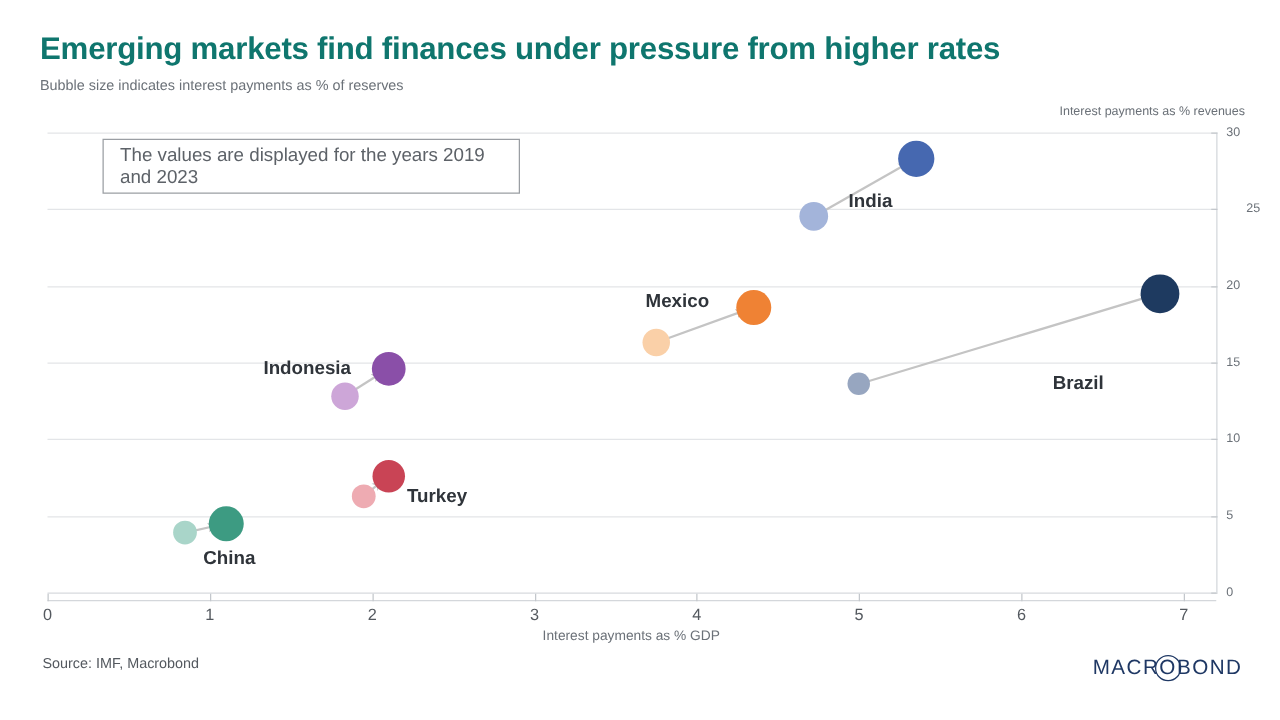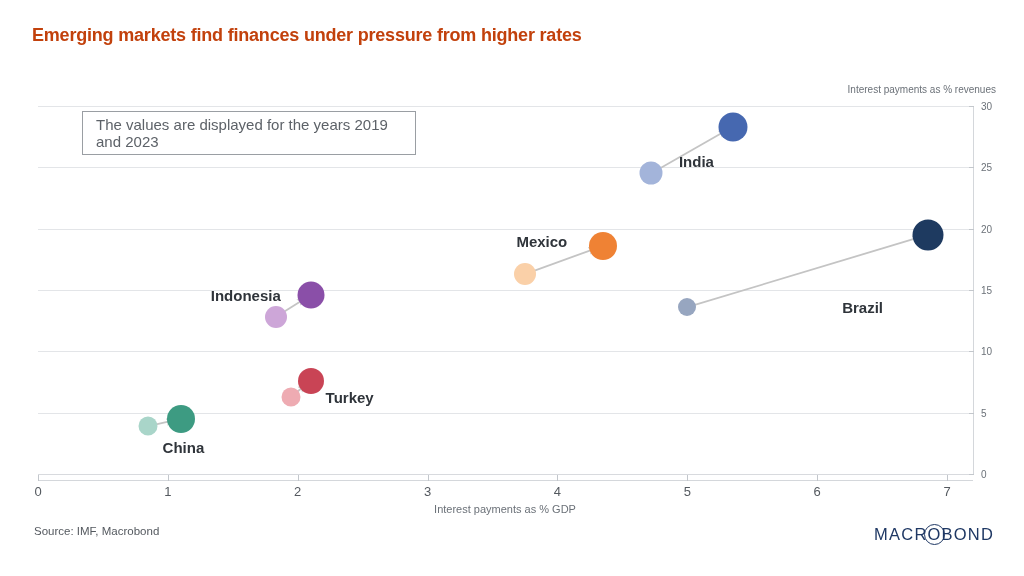--- a/index.html
+++ b/index.html
@@ -17,23 +17,23 @@
   }
 
   
   #chart-header {
     position: absolute;
     left: 32px;
     top: 26px;
     width: 940px;
   }
   #chart-title {
-    font-size: 18px;
+    font-size: 25px;
     font-weight: bold;
-    color: #c2410c;
+    color: #0f766e;
     letter-spacing: -0.2px;
     line-height: 1.1;
     white-space: nowrap;
   }
   #chart-subtitle {
     margin-top: 9px;
     font-size: 11.5px;
     color: #6b7178;
     font-weight: normal;
   }
@@ -199,20 +199,21 @@
     margin-top: -10px;
     border: 1.4px solid #1f3864;
     border-radius: 50%;
   }
 </style>
 </head>
 <body>
 
 <div id="chart-header">
   <div id="chart-title">Emerging markets find finances under pressure from higher rates</div>
+  <div id="chart-subtitle">Bubble size indicates interest payments as % of reserves</div>
 </div>
 
 <div id="yaxis-title">Interest payments as % revenues</div>
 
 <div id="plot-area">
     <div class="gridline axis-zero" style="top: 368px;"></div>
     <div class="gridline" style="top: 306.667px;"></div>
     <div class="gridline" style="top: 245.333px;"></div>
     <div class="gridline" style="top: 184px;"></div>
     <div class="gridline" style="top: 122.667px;"></div>
@@ -272,21 +273,21 @@
 <div class="ytick-label" style="top: 474px;">0</div>
 <div class="ytick-mark" style="top: 412.667px;"></div>
 <div class="ytick-label" style="top: 412.667px;">5</div>
 <div class="ytick-mark" style="top: 351.333px;"></div>
 <div class="ytick-label" style="top: 351.333px;">10</div>
 <div class="ytick-mark" style="top: 290px;"></div>
 <div class="ytick-label" style="top: 290px;">15</div>
 <div class="ytick-mark" style="top: 228.667px;"></div>
 <div class="ytick-label" style="top: 228.667px;">20</div>
 <div class="ytick-mark" style="top: 167.333px;"></div>
-<div class="ytick-label" style="top: 167.333px;">25</div>
+<div class="ytick-label" style="top: 167.333px; margin-left: 16px;">25</div>
 <div class="ytick-mark" style="top: 106px;"></div>
 <div class="ytick-label" style="top: 106px;">30</div>
 <div class="xtick-mark" style="left: 38px;"></div>
 <div class="xtick-label" style="left: 38px;">0</div>
 <div class="xtick-mark" style="left: 167.861px;"></div>
 <div class="xtick-label" style="left: 167.861px;">1</div>
 <div class="xtick-mark" style="left: 297.722px;"></div>
 <div class="xtick-label" style="left: 297.722px;">2</div>
 <div class="xtick-mark" style="left: 427.583px;"></div>
 <div class="xtick-label" style="left: 427.583px;">3</div>

